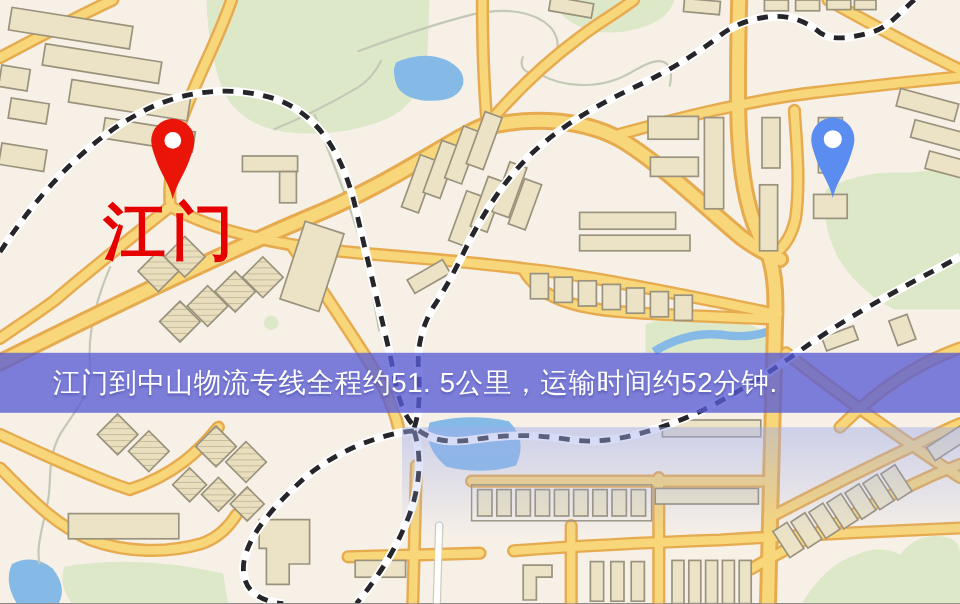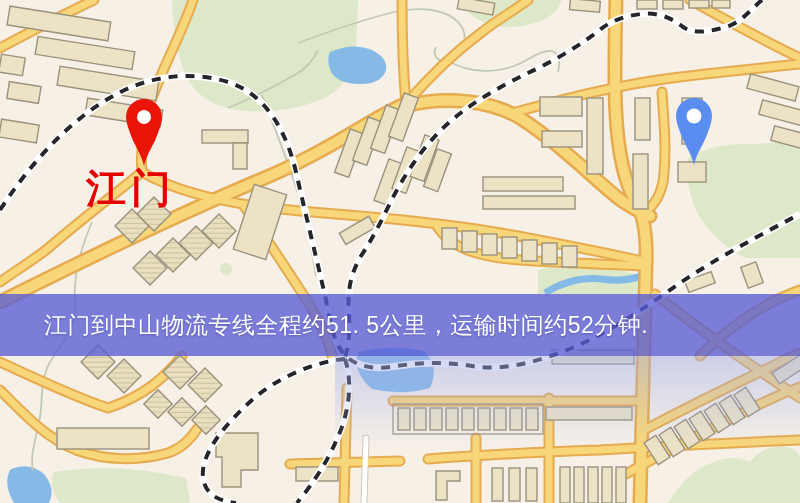--- a/index.html
+++ b/index.html
@@ -17,24 +17,24 @@
   .stream{fill:none;stroke:#c3c9b5;stroke-width:1.8px;}
   .bld{fill:#ece3c6;stroke:#9a927c;stroke-width:1.4px;}
   .bld.hatched{fill:url(#hatch);}
   .park{fill:#dde8c9;stroke:none;}
   .water{fill:#86bae6;stroke:none;}
   
   .pin{position:absolute;width:60px;height:74px;pointer-events:auto;}
   .pin svg{overflow:visible;}
   .marker-label{position:absolute;font-weight:900;line-height:1;white-space:nowrap;
                 text-shadow:0 0 2px rgba(255,255,255,.55);}
-  .label-origin{left:86px;top:168px;font-size:40px;letter-spacing:5px;color:#e60000;}
+  .label-origin{left:86px;top:168px;font-size:52px;letter-spacing:5px;color:#e60000;}
   .label-dest{left:643px;top:180px;font-size:44px;letter-spacing:3px;color:#2828d0;font-weight:700;}
   
-  .banner{position:absolute;left:0;top:294px;width:800px;height:62px;
+  .banner{position:absolute;left:0;top:294px;width:800px;height:50px;
           background:rgba(88,92,213,0.78);display:flex;align-items:center;}
   .banner p{margin:0 0 0 44px;font-size:23px;color:#ffffff;letter-spacing:.5px;
             text-shadow:0 1px 2px rgba(50,50,130,.45);}
   .wash{position:absolute;left:335px;top:356px;width:465px;height:92px;pointer-events:none;
         background:linear-gradient(to bottom,rgba(160,172,234,.48),rgba(160,172,234,0));}
 </style>
 </head>
 <body>
 
 <div class="stage">

